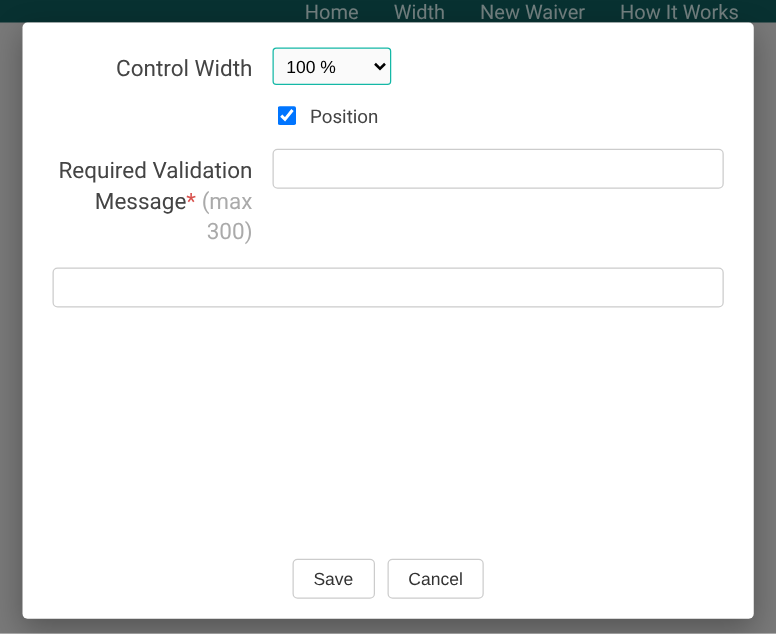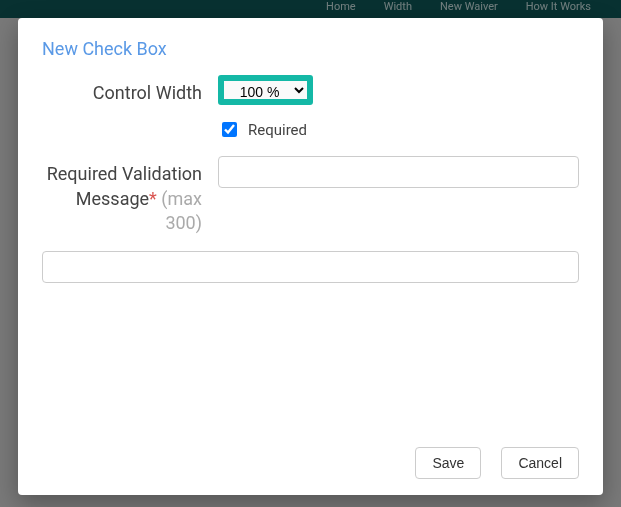--- a/index.html
+++ b/index.html
@@ -11,21 +11,21 @@
     background: #ddd;
     position: relative;
     overflow: hidden;
   }
   .bg-nav {
     position: absolute;
     top: 0; left: 0; right: 0;
     height: 18px;
     background: #0f5a5a;
     color: #cfe7e7;
-    font-size: 11px;
+    font-size: 16px;
     display: flex;
     justify-content: flex-end;
     align-items: flex-start;
     gap: 28px;
     padding-right: 30px;
   }
   .backdrop {
     position: absolute;
     inset: 0;
     background: rgba(0,0,0,0.45);
@@ -72,24 +72,23 @@
   .field-col {
     flex: 1;
     display: flex;
     align-items: center;
   }
   select.small {
     width: 95px;
     height: 30px;
     font-size: 14px;
     padding: 2px 6px;
-    border: 6px solid #14b8a6;
+    border: 1px solid #14b8a6;
     border-radius: 3px;
     background: #fafafa;
-    text-align: center;
   }
   .checkbox-wrap {
     display: flex;
     align-items: center;
     gap: 8px;
     color: #444;
     font-size: 15px;
     padding-top: 4px;
   }
   .checkbox-wrap input[type=checkbox] {
@@ -107,22 +106,22 @@
     width: 100%;
     height: 88px;
     border: 1px solid #ccc;
     border-radius: 4px;
     padding: 6px 8px;
     font-size: 14px;
     resize: both;
   }
   .modal-footer {
     display: flex;
-    justify-content: flex-end;
-    gap: 20px;
+    justify-content: center;
+    gap: 10px;
     margin-top: 4px;
   }
   .btn {
     background: #fff;
     border: 1px solid #ccc;
     border-radius: 4px;
     padding: 7px 16px;
     font-size: 14px;
     color: #333;
     cursor: pointer;
@@ -134,39 +133,38 @@
 <div class="bg-nav">
   <span>Home</span>
   <span>Width</span>
   <span>New Waiver</span>
   <span>How It Works</span>
 </div>
 
 <div class="backdrop"></div>
 
 <div class="modal">
-  <div class="modal-title">New Check Box</div>
 
   <div class="form-body">
 
     <div class="form-row tight">
       <div class="label-col">Control Width</div>
       <div class="field-col">
         <select class="small">
           <option>100 %</option>
         </select>
       </div>
     </div>
 
     <div class="form-row">
       <div class="label-col"></div>
       <div class="field-col">
         <label class="checkbox-wrap">
           <input type="checkbox" checked="" style="">
-          <span>Required</span>
+          <span>Position</span>
         </label>
       </div>
     </div>
 
     <div class="form-row">
       <div class="label-col">
         <span>Required Validation Message</span><span class="req">*</span>
         <span class="hint">(max 300)</span>
       </div>
       <div class="field-col">

